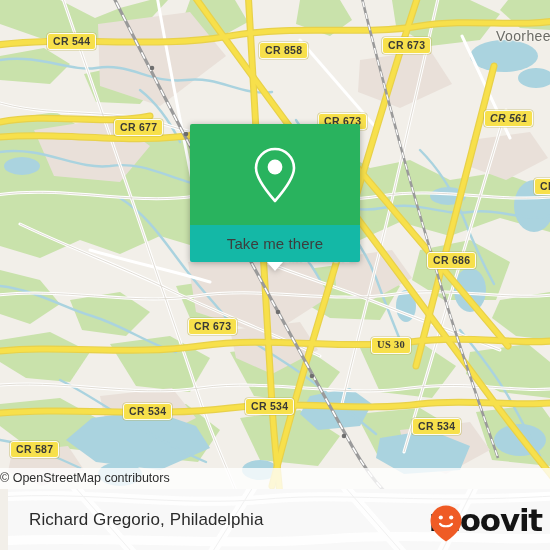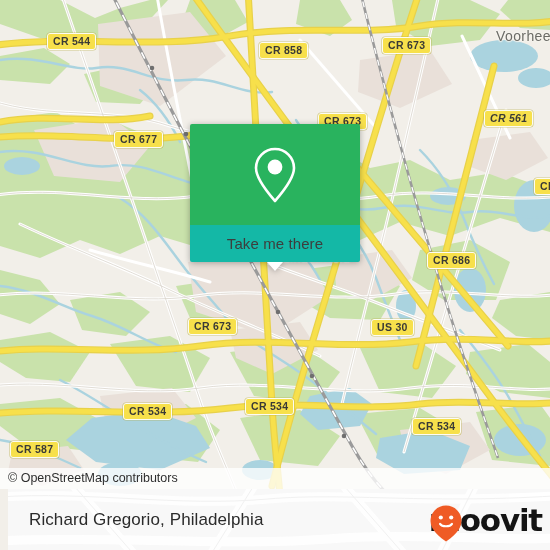--- a/index.html
+++ b/index.html
@@ -41,21 +41,21 @@
        1px 0 1.5px #f7f5ef,-1px 0 1.5px #f7f5ef,
        0 1px 1.5px #f7f5ef,0 -1px 1.5px #f7f5ef;
   }
   .placelabel.sm{font-size:12.5px;color:#7b7b74;}
 
   
   .attrib{
     position:absolute;left:0;top:468px;width:550px;height:21px;
     background:rgba(255,255,255,.78);
     color:#2e2e2e;font-size:12.5px;line-height:21px;
-    padding-left:8px;box-sizing:border-box;white-space:nowrap;
+    padding-left:0;box-sizing:border-box;white-space:nowrap;
   }
 
   
   .card{
     position:absolute;left:190px;top:124px;width:170px;
     filter:drop-shadow(0 1px 3px rgba(0,0,0,.30));
   }
   .card-top{
     height:101px;background:#29b35e;border-radius:2px 2px 0 0;
     display:flex;align-items:center;justify-content:center;
@@ -266,27 +266,27 @@
           <path d="M360,-10 C372,40 386,92 400,144 C414,196 430,250 446,302 C462,354 480,406 498,458" stroke="#9a9a9a" stroke-width="2.6" fill="none"></path>
           <path d="M360,-10 C372,40 386,92 400,144 C414,196 430,250 446,302 C462,354 480,406 498,458" stroke="#ffffff" stroke-width="1.3" fill="none" stroke-dasharray="6 6"></path>
         </g>
       </g>
     </svg>
 
     <div id="shield-layer">
         <div class="shield" style="left: 47px; top: 33px;">CR 544</div>
         <div class="shield" style="left: 259px; top: 42px;">CR 858</div>
         <div class="shield" style="left: 382px; top: 37px;">CR 673</div>
-        <div class="shield" style="left: 114px; top: 131px;">CR 677</div>
+        <div class="shield" style="left: 114px; top: 119px;">CR 677</div>
         <div class="shield" style="left: 318px; top: 113px;">CR 673</div>
         <div class="shield" style="left: 484px; top: 110px; font-style: italic;">CR 561</div>
         <div class="shield" style="left: 534px; top: 178px;">CR</div>
         <div class="shield" style="left: 427px; top: 252px;">CR 686</div>
         <div class="shield" style="left: 188px; top: 318px;">CR 673</div>
-        <div class="shield" style="left: 371px; top: 319px;">US 30</div>
+        <div class="shield" style="left: 371px; top: 337px; font-family: Liberation Serif, serif;">US 30</div>
         <div class="shield" style="left: 123px; top: 403px;">CR 534</div>
         <div class="shield" style="left: 245px; top: 398px;">CR 534</div>
         <div class="shield" style="left: 412px; top: 418px;">CR 534</div>
         <div class="shield" style="left: 10px; top: 441px;">CR 587</div>
       </div>
 
     <div id="place-layer">
         <div class="placelabel" style="left: 496px; top: 28px;">Voorhees</div>
         <div class="placelabel sm" style="left: 283px; top: 251px;">Lindenwold</div>
       </div>

